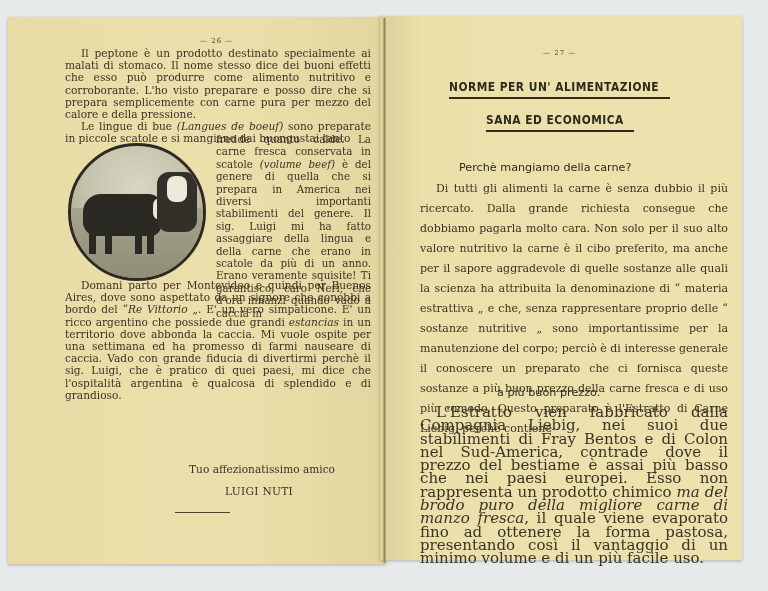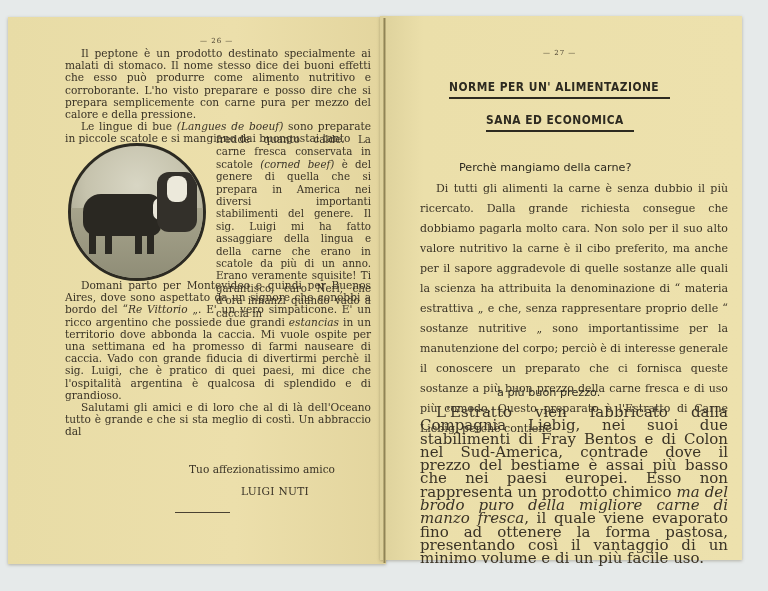--- a/index.html
+++ b/index.html
@@ -50,30 +50,29 @@
       <div class="leg" style="left:22px;top:36px;"></div>
       <div class="leg" style="left:52px;top:36px;"></div>
       <div class="leg" style="left:64px;top:36px;"></div>
     </div>
     <div class="cow2">
       <div class="face"></div>
     </div>
   </div>
 
   <div class="txt" style="left:216px;top:133px;width:155px;font-size:10.3px;line-height:12.4px;">
-    <p class="noind">fredde quanto calde. La carne fresca conservata in scatole <i>(corned beef)</i> è del genere di quella che si prepara in America nei diversi importanti stabilimenti del genere. Il sig. Luigi mi ha fatto assaggiare della lingua e della carne che erano in scatole da più di un anno. Erano veramente squisite! Ti garantisco, caro Neri, che d'ora innanzi quando vado a caccia in</p>
+    <p class="noind">fredde quanto calde. La carne fresca conservata in scatole <i>(volume beef)</i> è del genere di quella che si prepara in America nei diversi importanti stabilimenti del genere. Il sig. Luigi mi ha fatto assaggiare della lingua e della carne che erano in scatole da più di un anno. Erano veramente squisite! Ti garantisco, caro Neri, che d'ora innanzi quando vado a caccia in</p>
   </div>
 
   <div class="txt" style="left:65px;top:279px;width:306px;">
     <p><span>Domani parto per Montevideo e quindi per Buenos Aires, dove sono aspettato da un signore che conobbi a bordo del “</span><i>Re Vittorio</i> <span>„. E' un vero simpaticone. E' un ricco argentino che possiede due grandi</span> <i>estancias</i> <span>in un territorio dove abbonda la caccia. Mi vuole ospite per una settimana ed ha promesso di farmi nauseare di caccia. Vado con grande fiducia di divertirmi perchè il sig. Luigi, che è pratico di quei paesi, mi dice che l'ospitalità argentina è qualcosa di splendido e di grandioso.</span></p>
-    <p>Salutami gli amici e di loro che al di là dell'Oceano tutto è grande e che si sta meglio di costì. Un abbraccio dal</p>
   </div>
 
   <div class="sig" style="left:189px;top:463px;">Tuo affezionatissimo amico</div>
-  <div class="sig" style="left:225px;top:485px;letter-spacing:.3px;margin-left:16px;">LUIGI NUTI</div>
+  <div class="sig" style="left:225px;top:485px;letter-spacing:.3px;">LUIGI NUTI</div>
   <div class="rule" style="left:175px;top:512px;width:55px;"></div>
 
   <div class="pnum" style="left:543px;top:37px;margin-top:12px;">— 27 —</div>
 
   <div class="title" style="left:449px;top:79px;">NORME PER UN' ALIMENTAZIONE</div>
   <div class="title-ul" style="left:449px;top:97px;width:221px;"></div>
   <div class="title" style="left:486px;top:112px;">SANA ED ECONOMICA</div>
   <div class="title-ul" style="left:486px;top:130px;width:148px;"></div>
 
   <div class="sub" style="left:459px;top:161px;">Perchè mangiamo della carne?</div>

